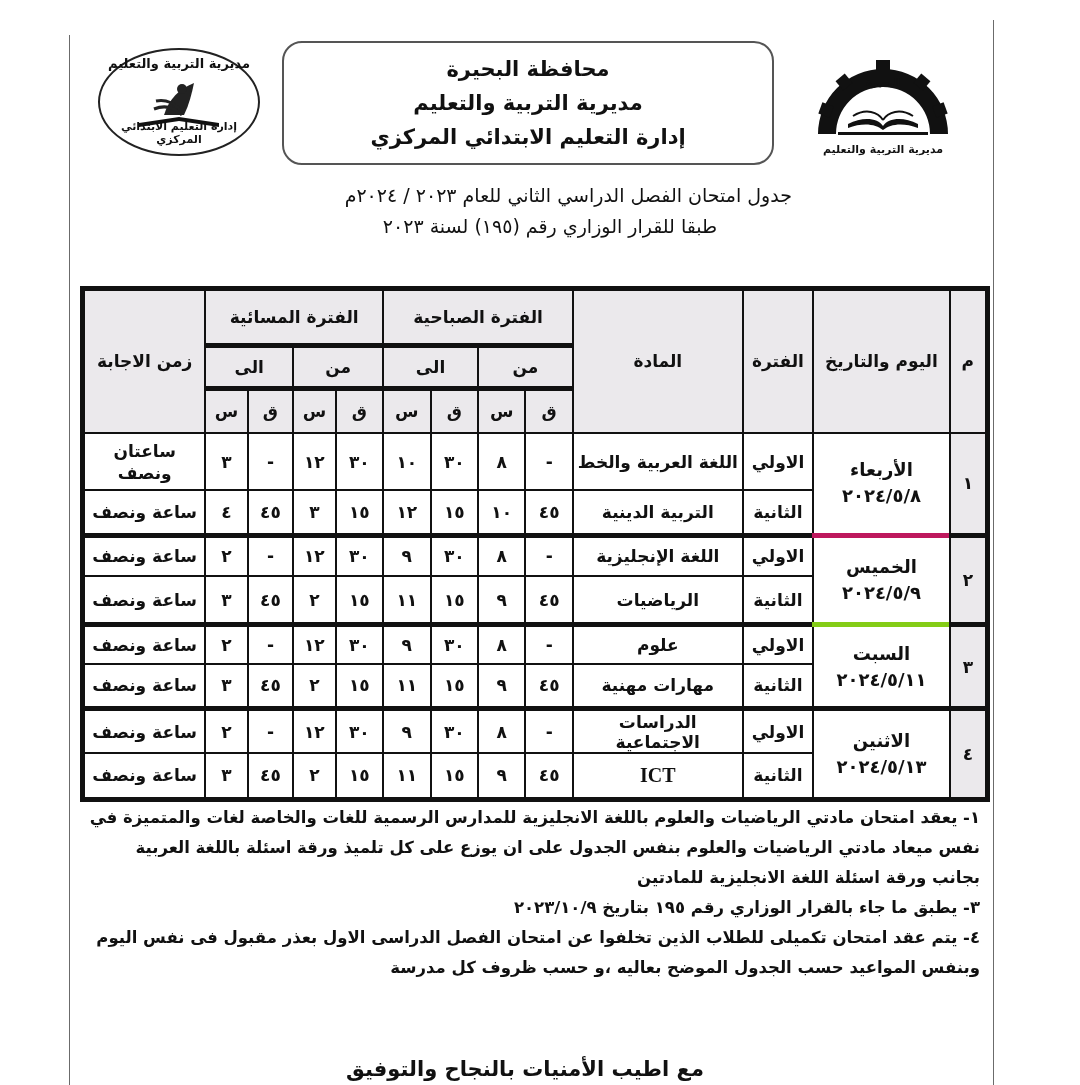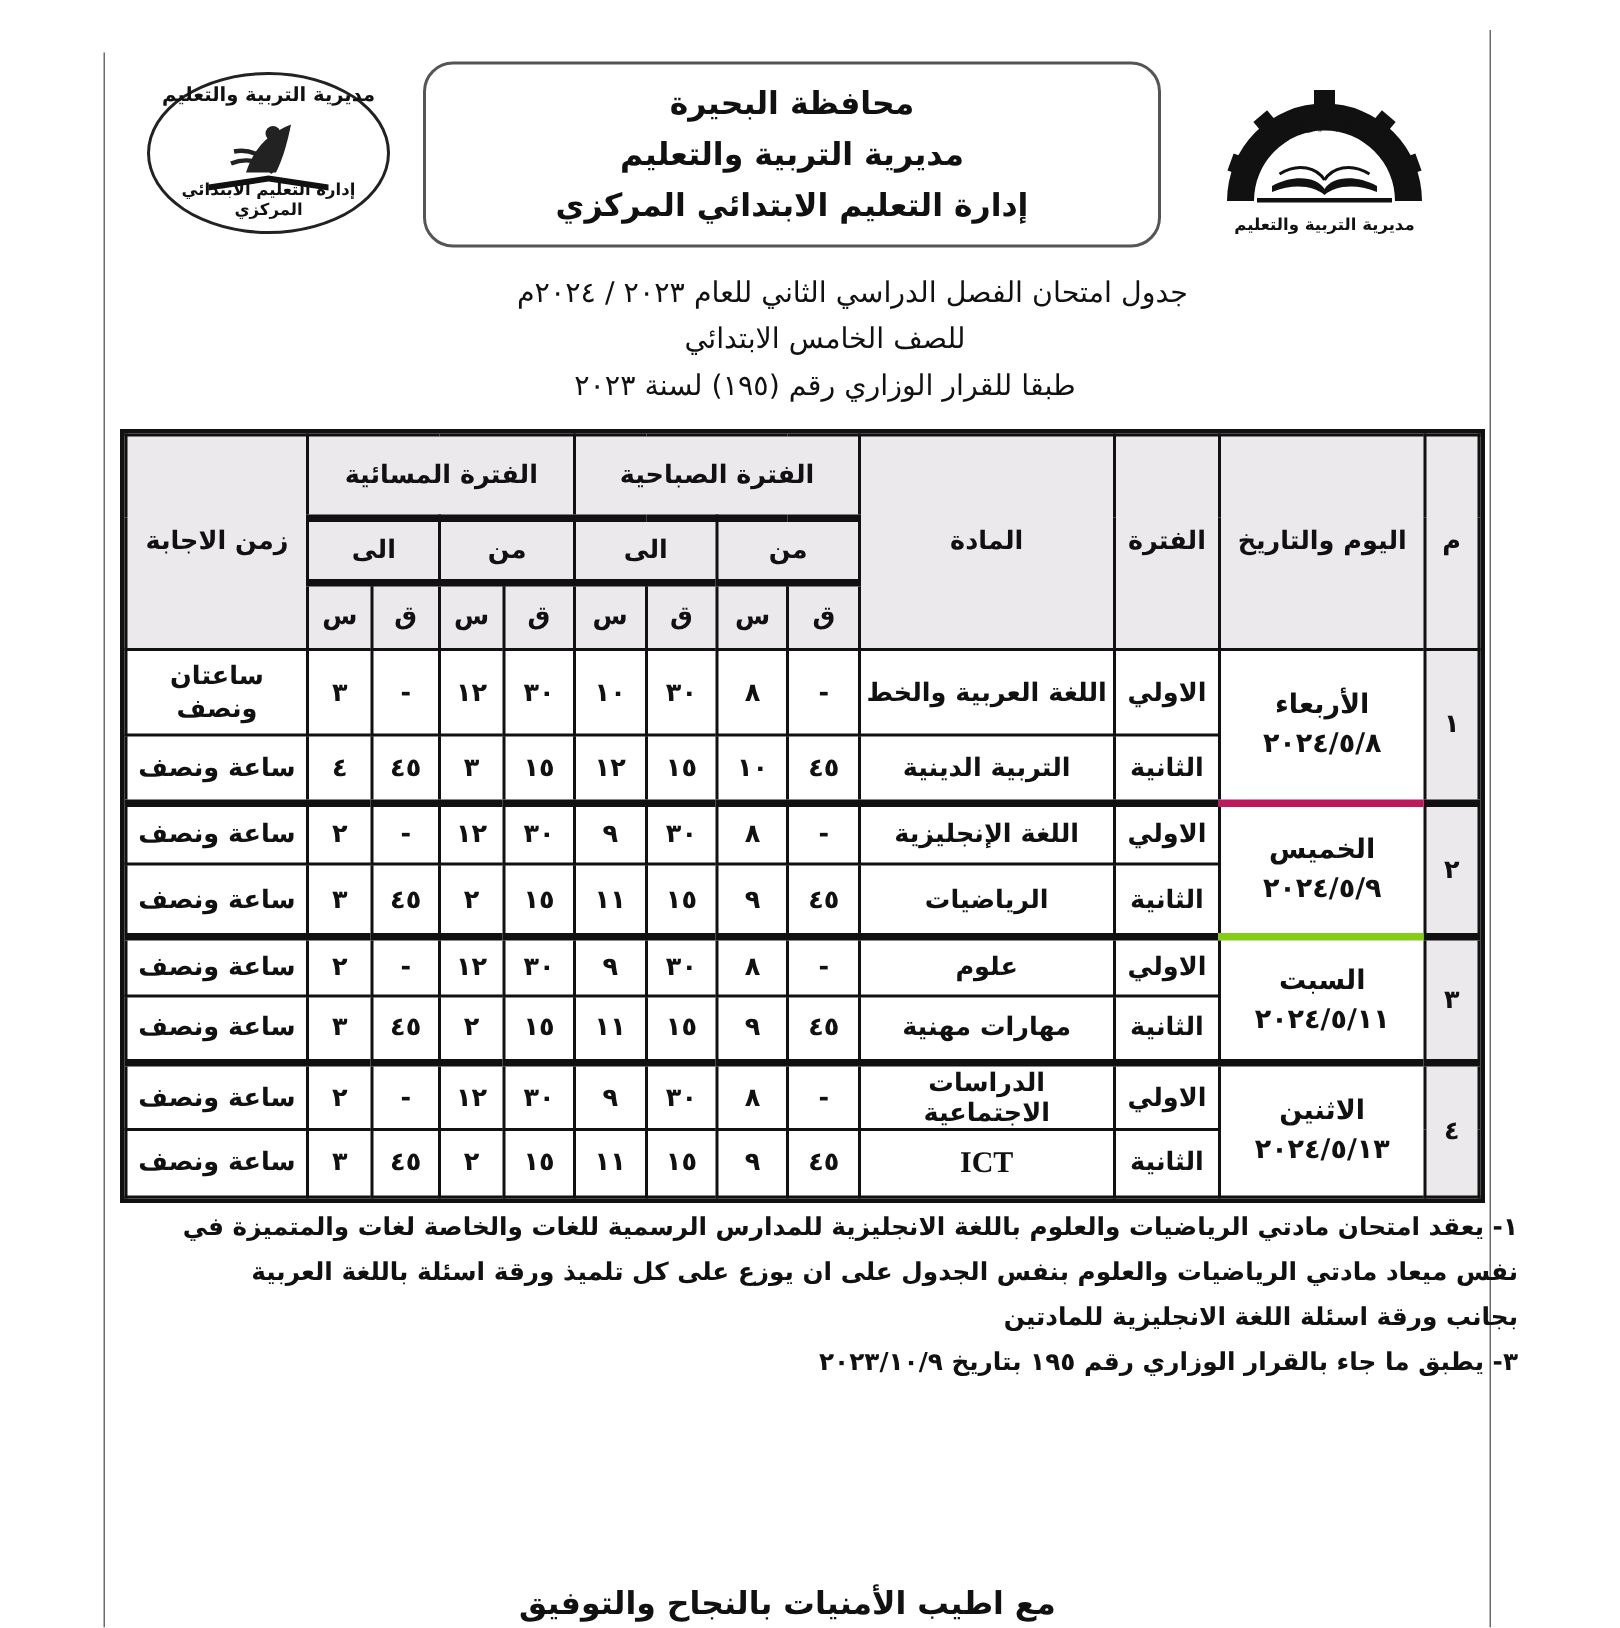--- a/index.html
+++ b/index.html
@@ -47,21 +47,21 @@
     table.grid th { background: #ebe9ec; font-size: 17px; }
     table.grid td.day-cell { font-size: 18px; line-height: 26px; }
     table.grid td.num-cell { background: #ebe9ec; }
     table.grid td.dur { font-size: 17px; line-height: 22px; }
     table.grid tr.group-end td { border-bottom: 5px solid #111; }
     table.grid td.en { font-family: "Liberation Serif", serif; font-size: 20px; }
     table.grid th.double-bottom { border-bottom: 5px solid #111; }
 
     .notes {
       position: absolute; left: 82px; top: 803px; width: 898px; direction: rtl;
-      font-weight: bold; font-size: 16.5px; line-height: 30px; text-align: right; margin-left: 32px;
+      font-weight: bold; font-size: 16.5px; line-height: 30px; text-align: right;
     }
     .notes p { margin: 0; }
     .closing {
       position: absolute; left: 300px; top: 1043px; width: 450px; text-align: center; direction: rtl;
       font-weight: bold; font-size: 21px; margin-top: 14px;
     }
   </style>
 </head>
 <body>
 
@@ -97,21 +97,20 @@
     <path d="M40 78 C55 70 70 72 75 80 C80 72 95 70 110 78 L110 82 C95 76 82 78 75 84 C68 78 55 76 40 82 Z" fill="#111"></path>
     <path d="M45 70 C58 62 70 66 75 74 M105 70 C92 62 80 66 75 74" stroke="#111" stroke-width="2" fill="none"></path>
     <rect x="30" y="86" width="90" height="3" fill="#111"></rect>
     <text x="75" y="40" text-anchor="middle" font-size="10" font-weight="bold" fill="#111" font-family="DejaVu Sans, sans-serif">البحيرة</text>
   </svg>
   <div class="caption">مديرية التربية والتعليم</div>
 </div>
 
 <div class="titles">
   <div class="t1">جدول امتحان الفصل الدراسي الثاني للعام ٢٠٢٣ / ٢٠٢٤م</div>
-  <div>للصف الخامس الابتدائي</div>
   <div>طبقا للقرار الوزاري رقم (١٩٥) لسنة ٢٠٢٣</div>
 </div>
 
 <div class="schedule">
   <table class="grid">
     <colgroup>
       <col style="width:36px">
       <col style="width:135px">
       <col style="width:70px">
       <col style="width:168px">
@@ -279,15 +278,16 @@
       <td>٣</td>
       <td class="dur">ساعة ونصف</td>
     </tr>
   </tbody>
     </table>
 </div>
 
 <div class="notes">
   <p>١- يعقد امتحان مادتي الرياضيات والعلوم باللغة الانجليزية للمدارس الرسمية للغات والخاصة لغات والمتميزة في نفس ميعاد مادتي الرياضيات والعلوم بنفس الجدول على ان يوزع على كل تلميذ ورقة اسئلة باللغة العربية بجانب ورقة اسئلة اللغة الانجليزية للمادتين</p>
   <p>٣- يطبق ما جاء بالقرار الوزاري رقم ١٩٥ بتاريخ ٢٠٢٣/١٠/٩</p>
+  <p>٤- يتم عقد امتحان تكميلى للطلاب الذين تخلفوا عن امتحان الفصل الدراسى الاول بعذر مقبول فى نفس اليوم وبنفس المواعيد حسب الجدول الموضح بعاليه ،و حسب ظروف كل مدرسة</p>
 </div>
 
 <div class="closing">مع اطيب الأمنيات بالنجاح والتوفيق</div>
 
 </body></html>

